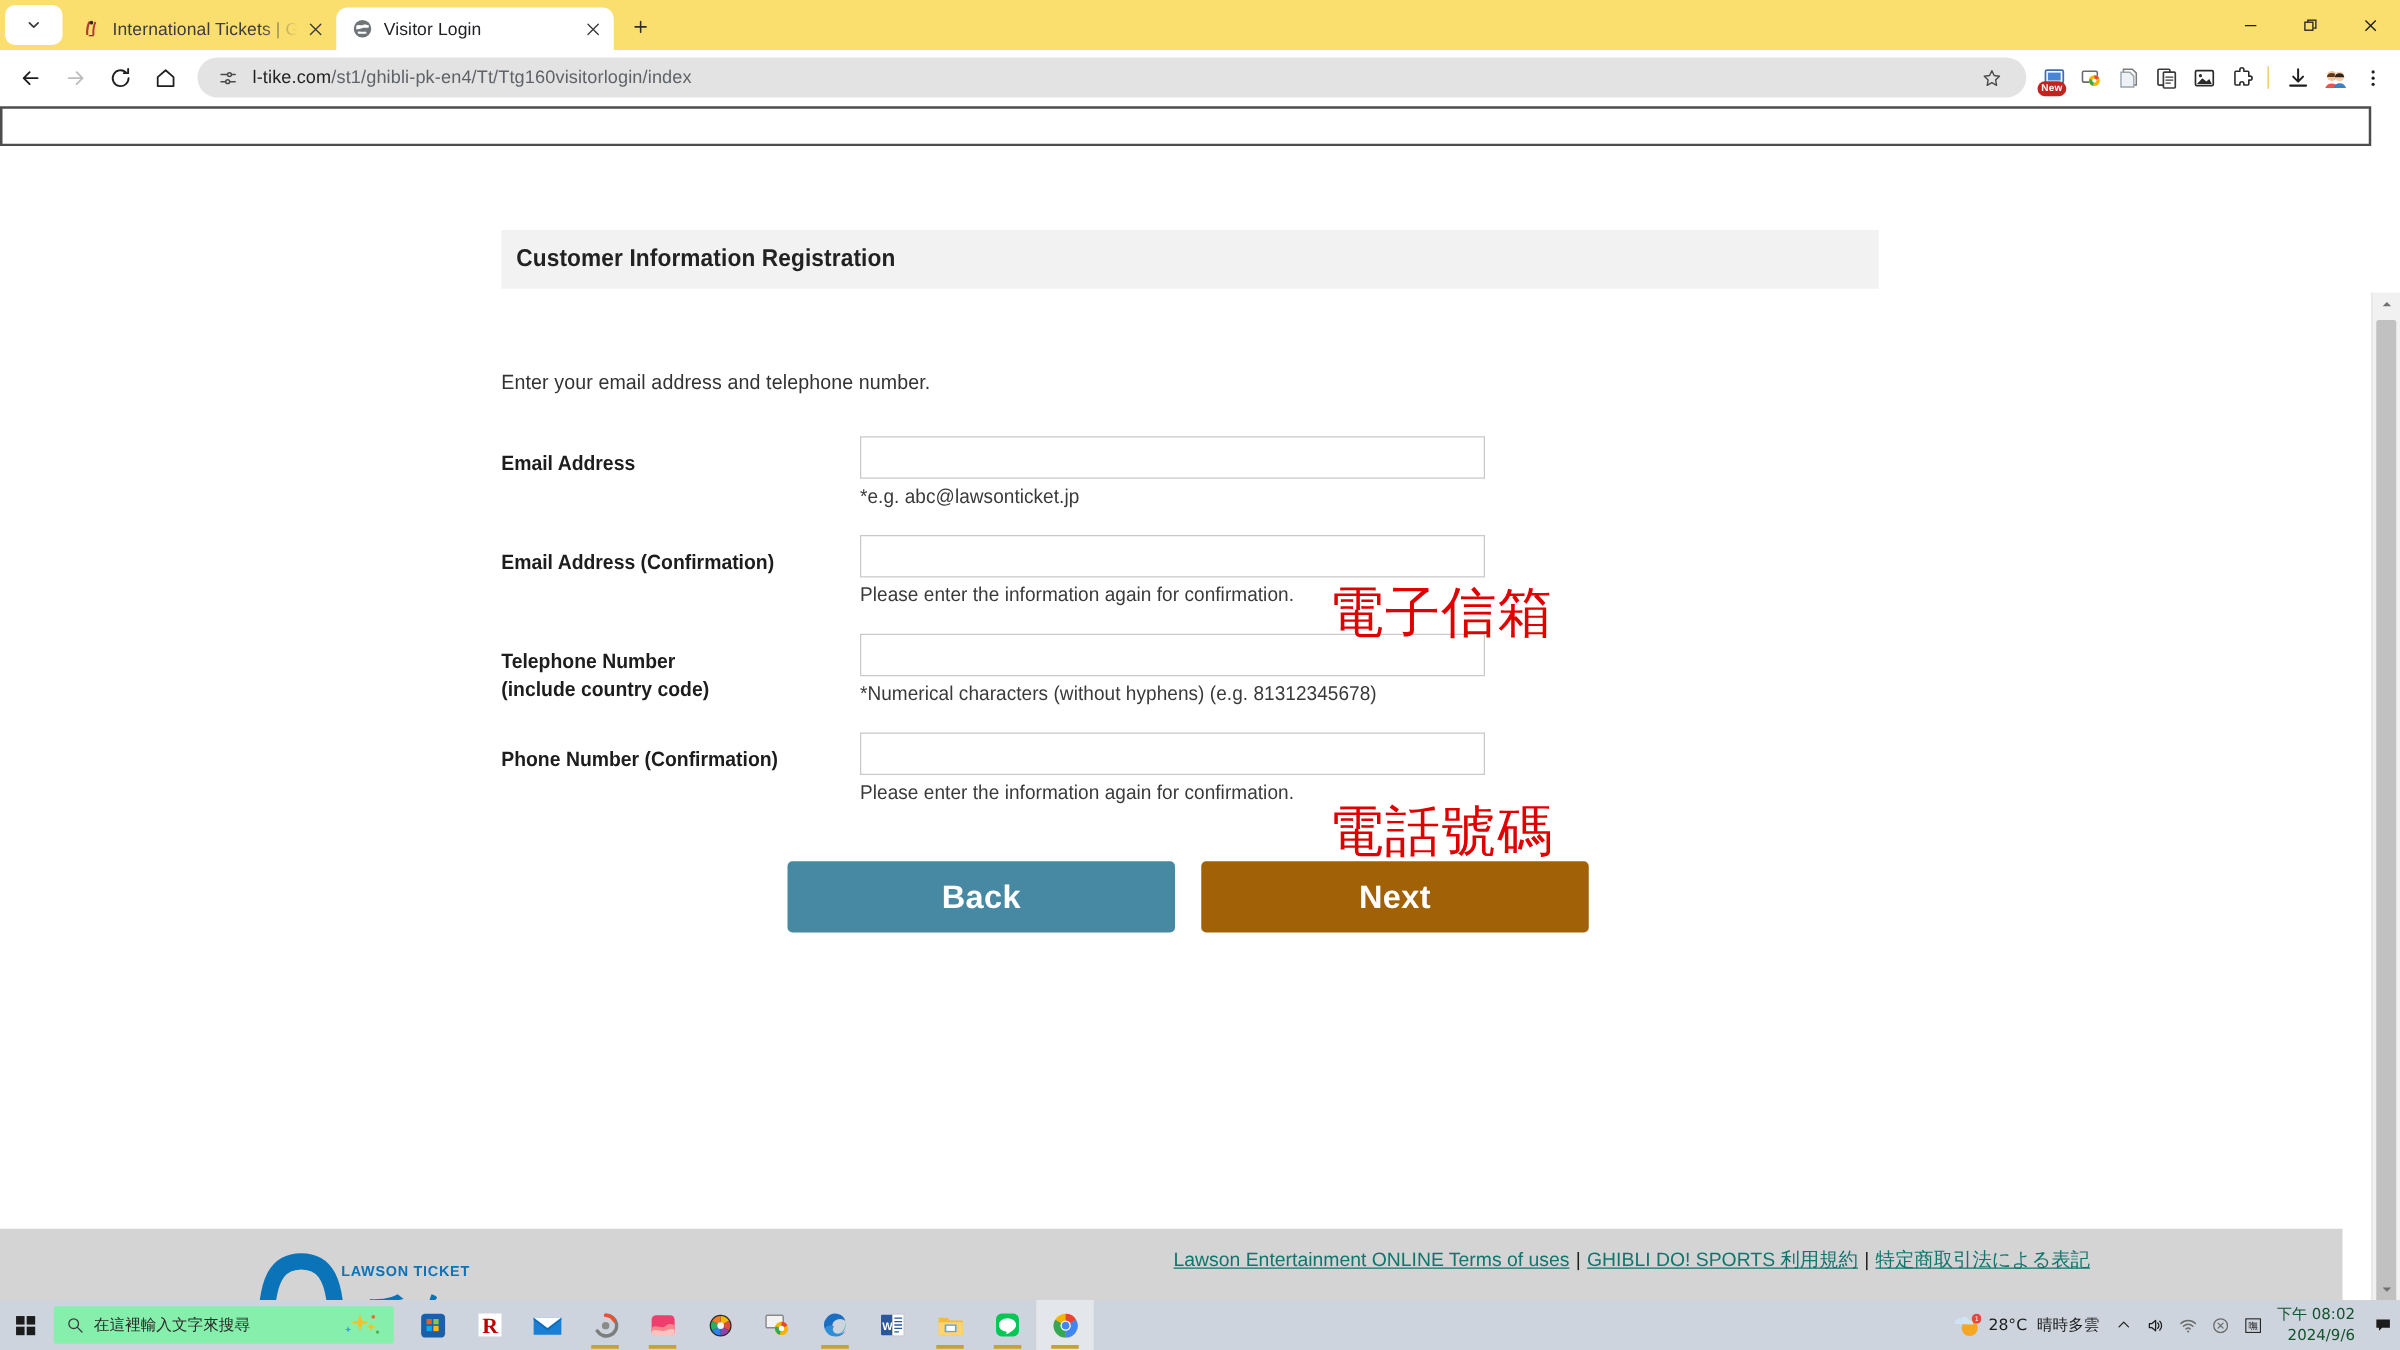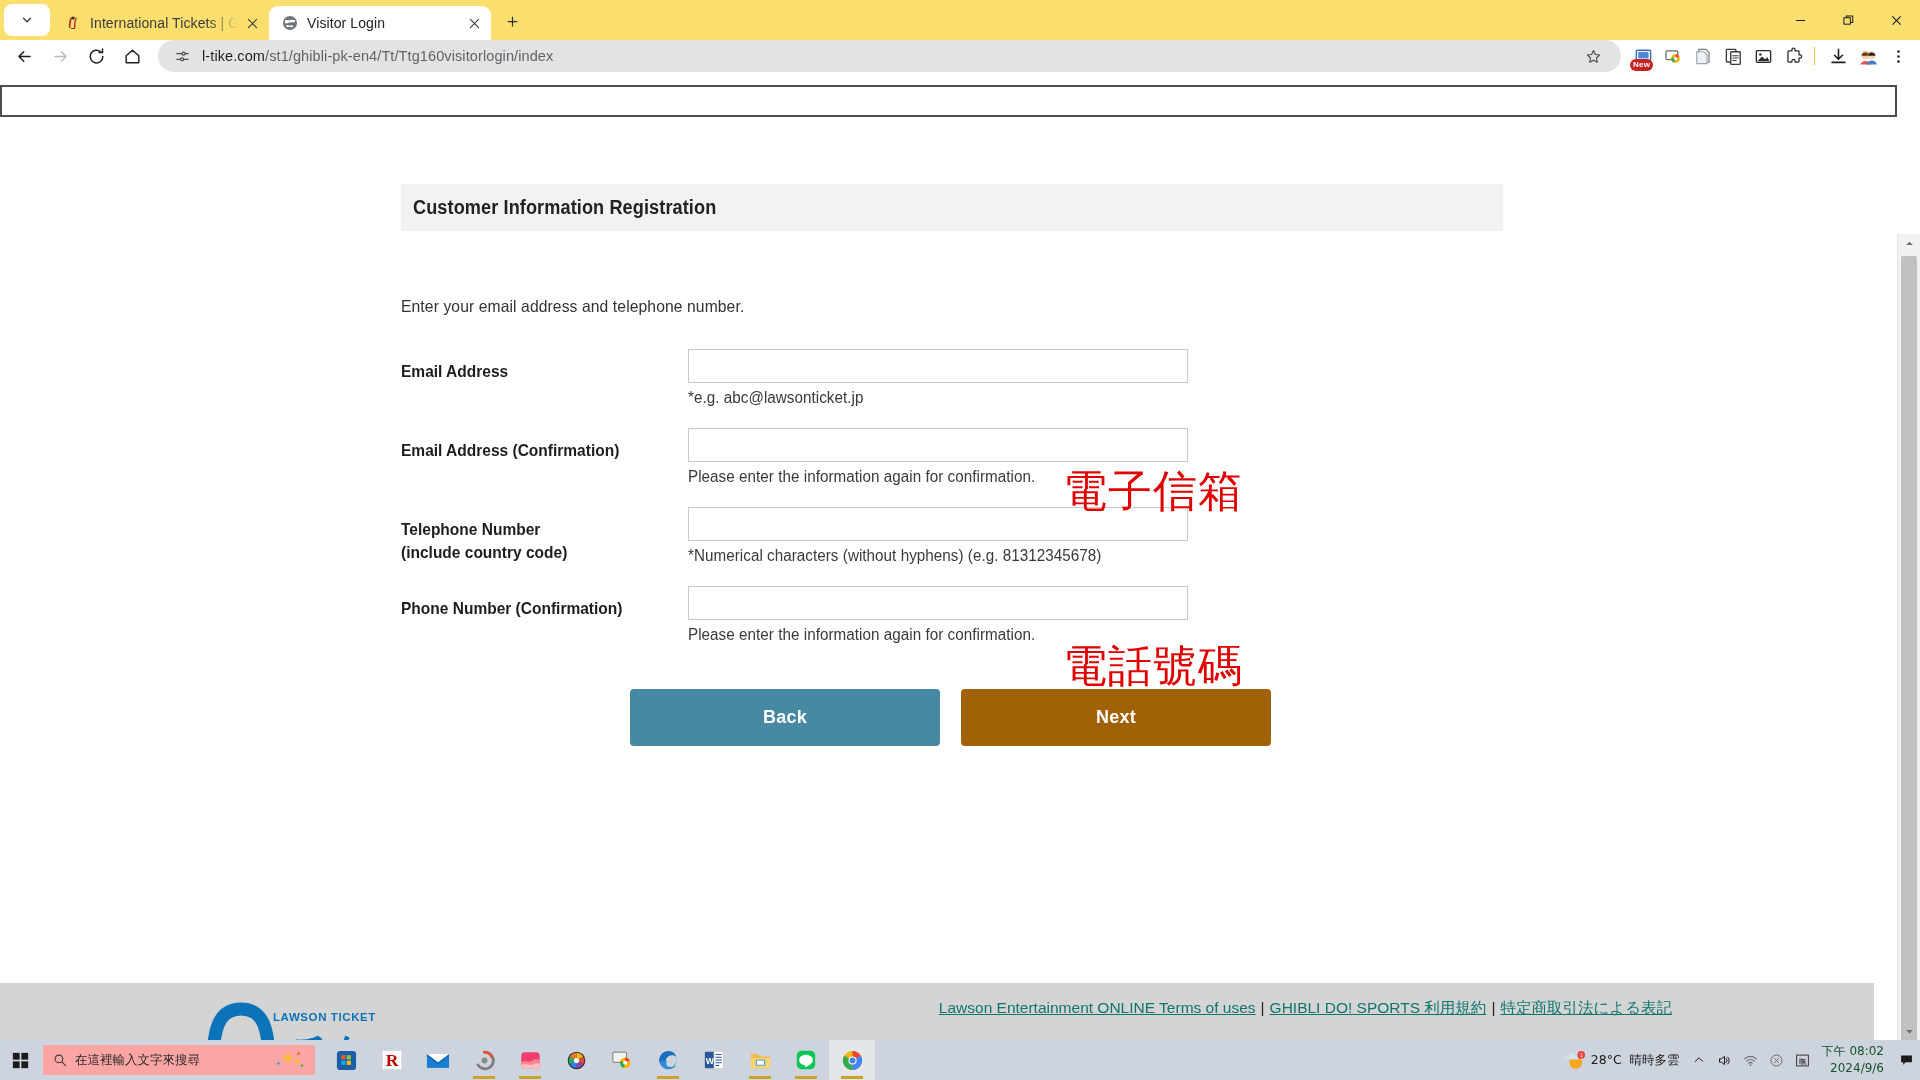--- a/index.html
+++ b/index.html
@@ -53,21 +53,21 @@
     width:30px; height:30px; margin:0 0 4px 6px; border-radius:50%;
     display:flex; align-items:center; justify-content:center; flex:0 0 auto;
   }
   .wincontrols {
     position:absolute; right:0; top:0; height:40px; display:flex;
   }
   .wc { width:48px; height:40px; display:flex; align-items:center; justify-content:center; }
 
   
   .toolbar {
-    position:absolute; top:40px; left:0; right:0; height:32px;
+    position:absolute; top:40px; left:0; right:0; height:44px;
     background:#ffffff; display:flex; align-items:center; padding:16px 8px;
   }
   .navbtn {
     width:32px; height:32px; border-radius:50%; margin-right:4px;
     display:flex; align-items:center; justify-content:center; flex:0 0 auto;
   }
   .omnibox {
     flex:1 1 auto; height:32px; background:#e3e3e3; border-radius:16px;
     display:flex; align-items:center; padding:0 14px 0 14px;
     margin:0 6px 0 6px; min-width:0;
@@ -150,21 +150,21 @@
     font-family:"DejaVu Serif", serif; letter-spacing:1px;
     white-space:nowrap; pointer-events:none;
   }
   .annot.email { left:1063px; top:352px; }
   .annot.tel   { left:1063px; top:527px; }
 
   
   .btnrow { margin-top:45px; display:flex; padding-left:229px; }
   .btn {
     width:310px; height:57px; border:none; border-radius:4px;
-    color:#fff; font-size:18px; font-weight:bold; cursor:pointer;
+    color:#fff; font-size:26px; font-weight:bold; cursor:pointer;
     font-family:"Liberation Sans Narrow","Liberation Sans",sans-serif;
     letter-spacing:.3px;
   }
   .btn.back { background:#4789a3; }
   .btn.next { background:#a16207; margin-left:21px; }
 
   
   .footer {
     position:absolute; left:0; right:23px; top:866px; bottom:0;
     background:#d4d4d4;
@@ -191,21 +191,21 @@
     background:#c1c1c1; border-radius:2px;
   }
 
   
   .taskbar {
     position:absolute; left:0; right:0; bottom:0; height:40px;
     background:#cdd4dd; display:flex; align-items:center;
   }
   .tb-start { width:40px; height:40px; display:flex; align-items:center; justify-content:center; }
   .tb-search {
-    width:272px; height:30px; background:#fca5a5; border-radius:2px;
+    width:272px; height:30px; background:#86efac; border-radius:2px;
     display:flex; align-items:center; padding:0 8px; margin-left:3px;
     position:relative;
   }
   .tb-search .sico { width:18px; flex:0 0 auto; display:flex; align-items:center; justify-content:center; }
   .tb-search .stxt { font-size:12.5px; color:#2b2b2b; margin-left:6px;
                      font-family:"DejaVu Sans", sans-serif; }
   .tb-apps { display:flex; align-items:center; margin-left:8px; }
   .tb-app {
     width:46px; height:40px; display:flex; align-items:center; justify-content:center;
     position:relative;

